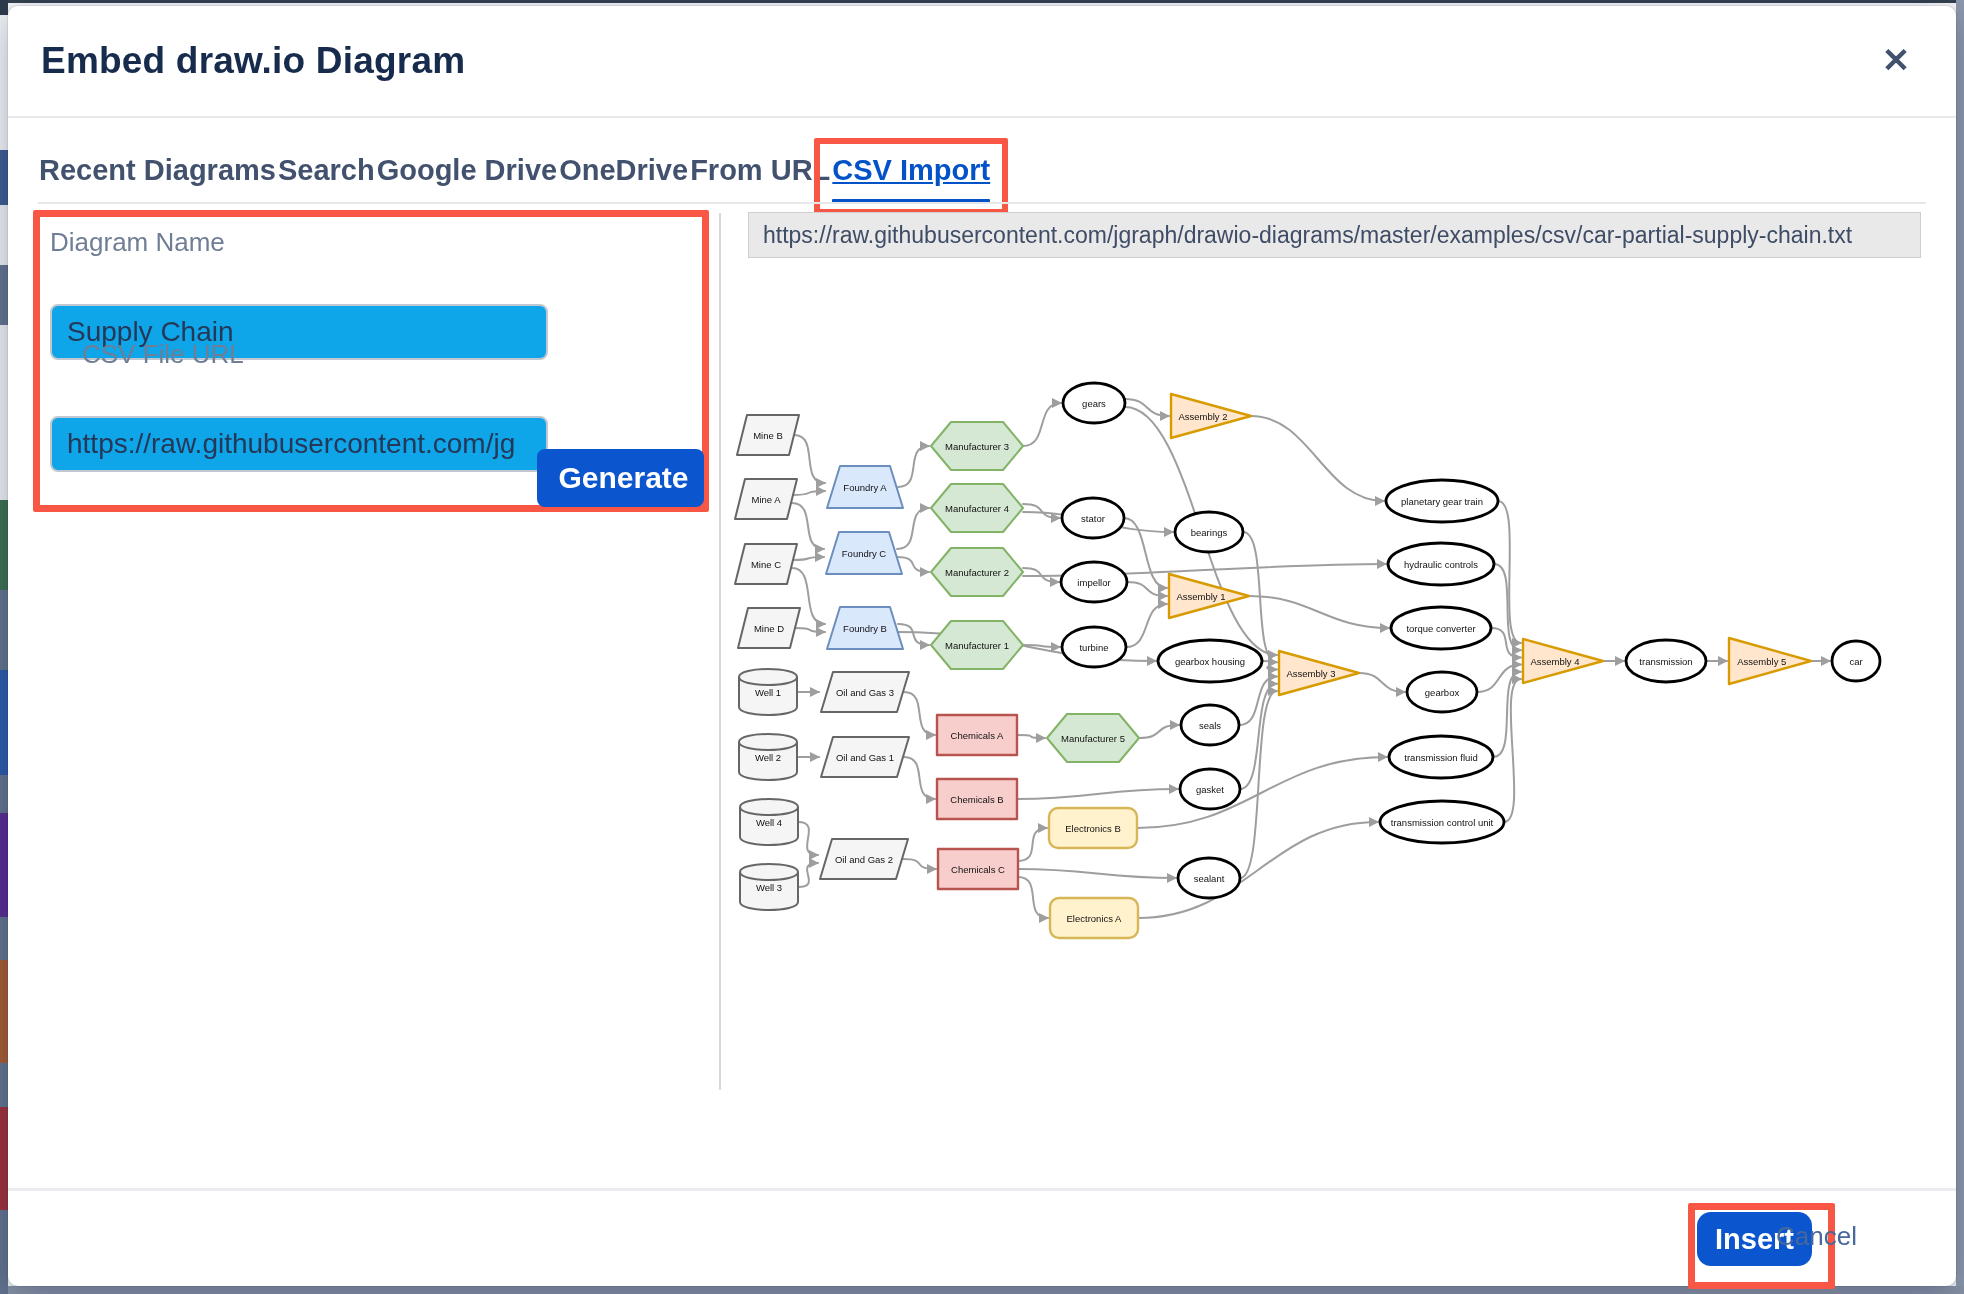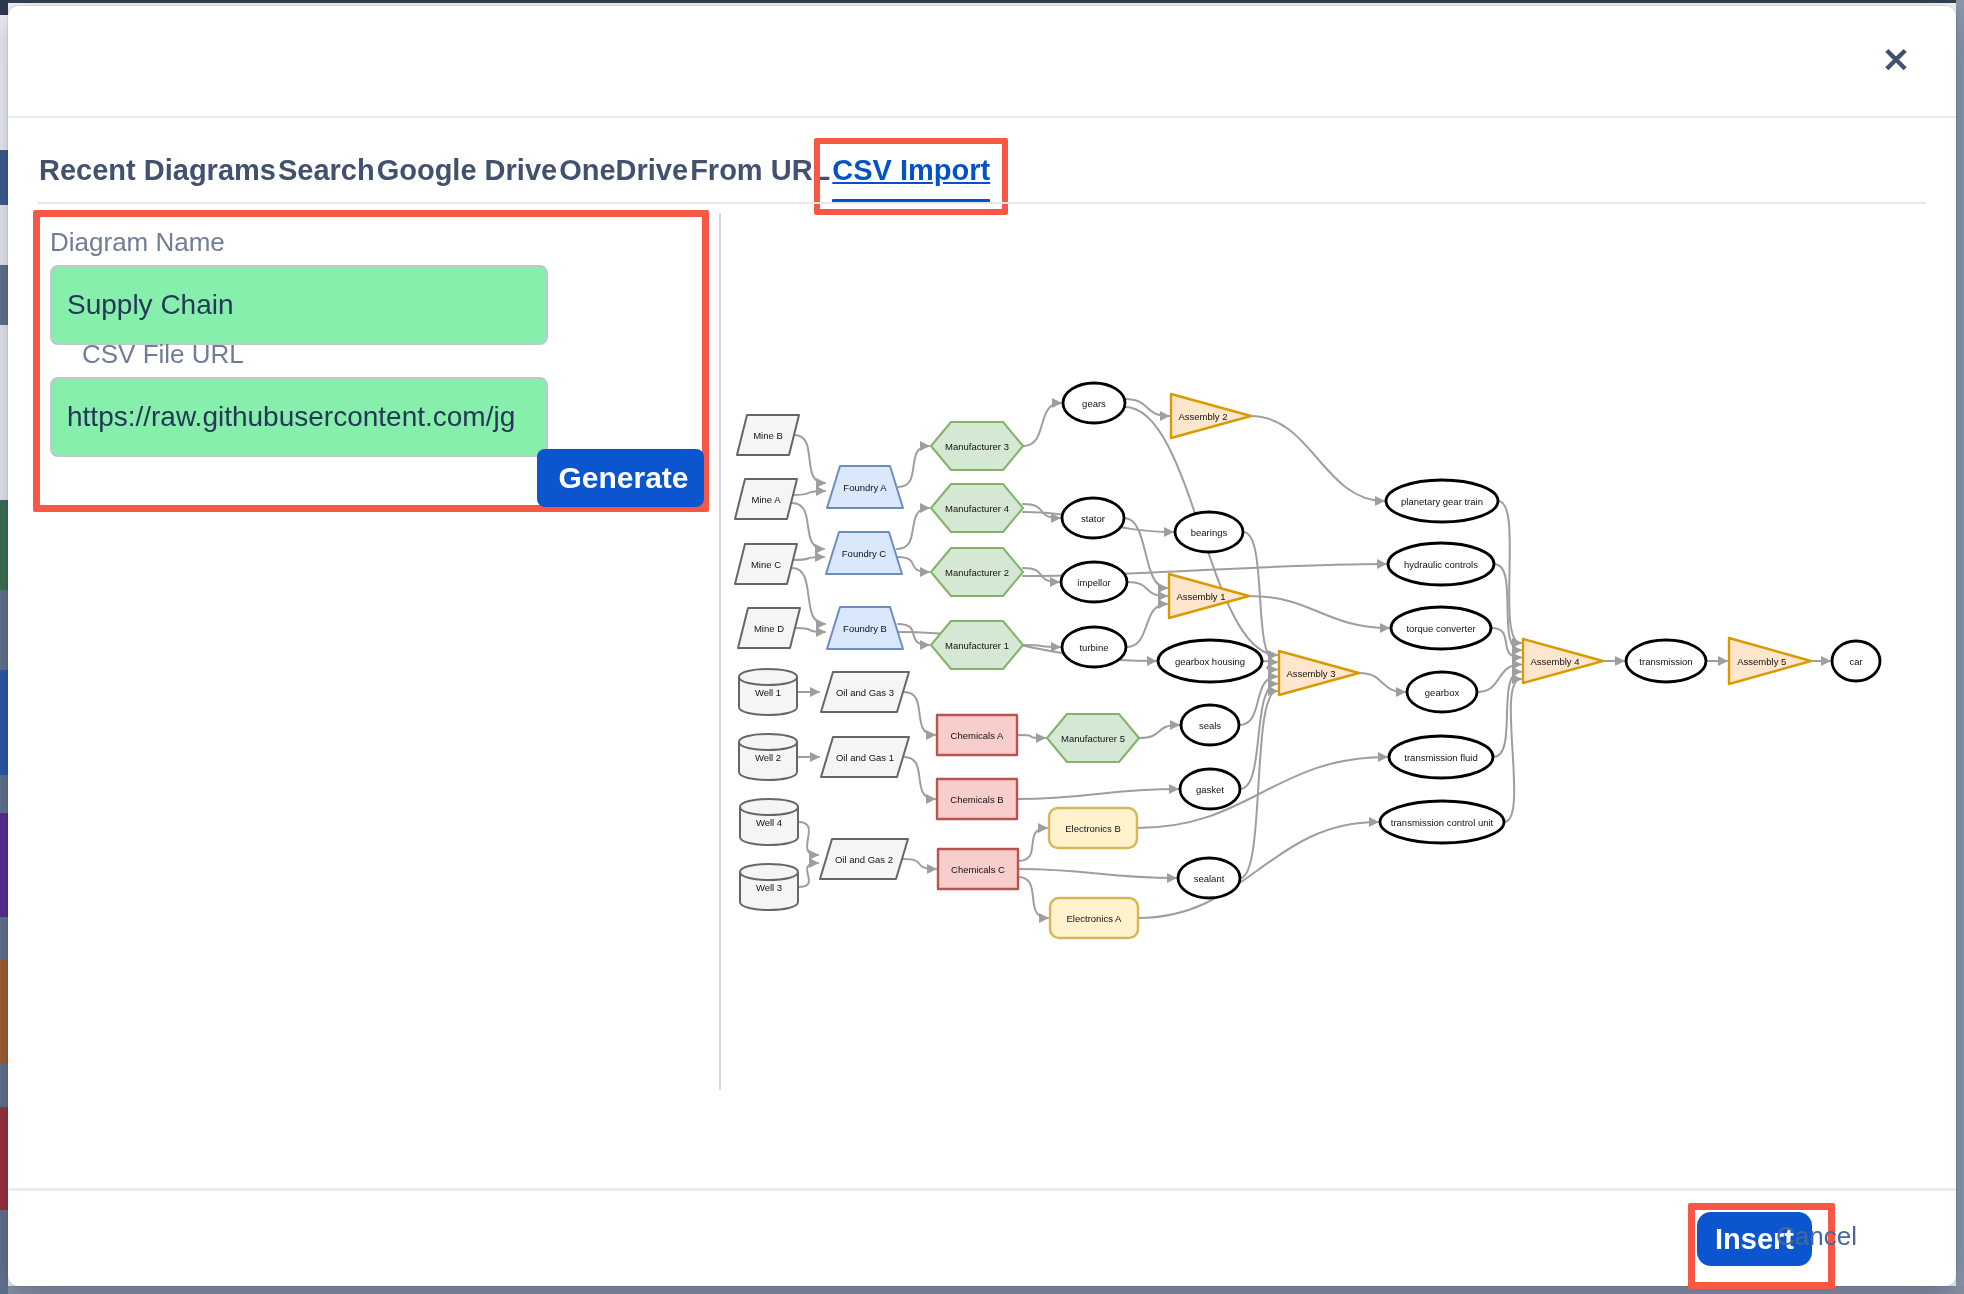--- a/index.html
+++ b/index.html
@@ -26,21 +26,21 @@
   .tab{position:relative;font-size:29px;font-weight:600;color:#42526E;white-space:nowrap;cursor:pointer;padding:0 1px;}
   .tab.active{color:#0452C8;text-decoration:underline;}
   .tab-underline{position:absolute;left:1px;right:1px;bottom:-17px;height:5px;background:#0452C8;border-radius:1px;}
   .tab-annotation{position:absolute;left:-17px;right:-17px;top:-16px;bottom:-28px;border:6px solid #F95745;border-radius:2px;pointer-events:none;}
   .tabs-divider{position:absolute;left:30px;top:196px;width:1888px;height:2px;background:#E5E7EA;}
 
   
   .form-box{position:absolute;left:25px;top:204px;width:662px;height:288px;border:7px solid #F95745;border-radius:2px;}
   .field-label{position:absolute;left:10px;font-size:26px;color:#6F7E96;}
   .text-input{position:absolute;left:10px;width:464px;height:52px;border:2px solid #C1C7D0;border-radius:8px;
-              font-family:"Liberation Sans",sans-serif;font-size:28px;color:#253858;padding:12px 15px;outline:none;background:#86efac;}
+              font-family:"Liberation Sans",sans-serif;font-size:28px;color:#253858;padding:0 15px;outline:none;background:#0ea5e9;margin-top:39px;}
   .generate-btn{position:absolute;right:-2px;bottom:-2px;width:167px;height:58px;background:#0B55CE;border:0;border-radius:8px;
                 color:#fff;font-size:30px;font-weight:bold;font-family:"Liberation Sans",sans-serif;cursor:pointer;padding-left:12px;}
 
   .v-divider{position:absolute;left:711px;top:207px;width:2px;height:877px;background:#D8D8D8;}
 
   
   .url-bar{position:absolute;left:740px;top:206px;width:1143px;height:44px;background:#E9E9E9;border:1px solid #CFCFCF;
            font-size:23px;color:#3E4C66;line-height:44px;padding:0 14px;white-space:nowrap;overflow:hidden;}
 
   .diagram-svg{position:absolute;left:0;top:0;width:1964px;height:1294px;pointer-events:none;}
@@ -75,20 +75,21 @@
       <div class="bg-strip" style="top: 813px; height: 104px; background: rgb(91, 45, 145);"></div>
       <div class="bg-strip" style="top: 917px; height: 43px; background: rgb(100, 116, 142);"></div>
       <div class="bg-strip" style="top: 960px; height: 103px; background: rgb(168, 92, 50);"></div>
       <div class="bg-strip" style="top: 1063px; height: 44px; background: rgb(100, 116, 142);"></div>
       <div class="bg-strip" style="top: 1107px; height: 103px; background: rgb(160, 48, 60);"></div>
       <div class="bg-strip" style="top: 1210px; height: 84px; background: rgb(100, 116, 142);"></div>
     </div>
 
   <div class="modal">
 
+    <div class="modal-title">Embed draw.io Diagram</div>
     <button class="close-btn">✕</button>
     <div class="header-divider"></div>
 
     <div class="tabbar">
       <div class="tab">Recent Diagrams</div>
       <div class="tab">Search</div>
       <div class="tab">Google Drive</div>
       <div class="tab">OneDrive</div>
       <div class="tab">From URL</div>
       <div class="tab active">
@@ -102,20 +103,21 @@
     <div class="form-box">
       <label class="field-label" style="top:10px;">Diagram Name</label>
       <input class="text-input" style="top: 48px;" value="Supply Chain">
       <label class="field-label" style="top:122px;margin-left:32px;">CSV File URL</label>
       <input class="text-input" style="top: 160px;" value="https://raw.githubusercontent.com/jg">
       <button class="generate-btn">Generate</button>
     </div>
 
     <div class="v-divider"></div>
 
+    <div class="url-bar">https://raw.githubusercontent.com/jgraph/drawio-diagrams/master/examples/csv/car-partial-supply-chain.txt</div>
 
     <div class="footer-divider"></div>
     <button class="insert-btn">Insert</button>
     <div class="insert-annotation"></div>
     <button class="cancel-link">Cancel</button>
   </div>
 
   <svg class="diagram-svg" viewBox="0 0 1964 1294" xmlns="http://www.w3.org/2000/svg">
       <defs>
         <marker id="arr" markerWidth="7" markerHeight="7" refX="5.5" refY="3.5" orient="auto">

